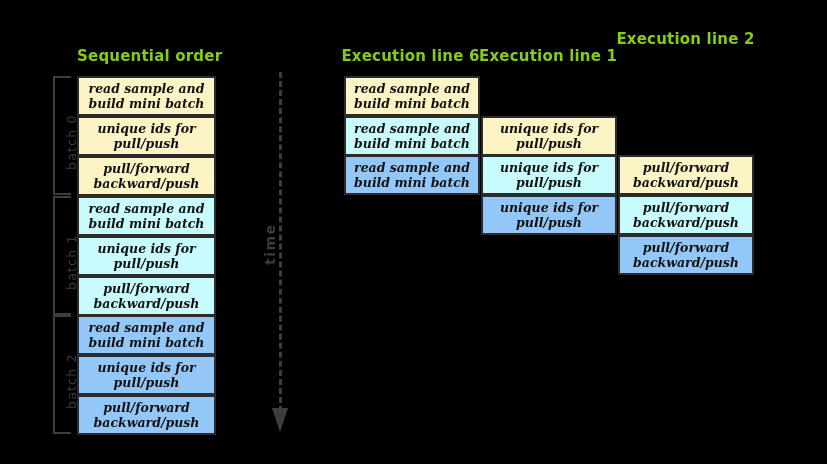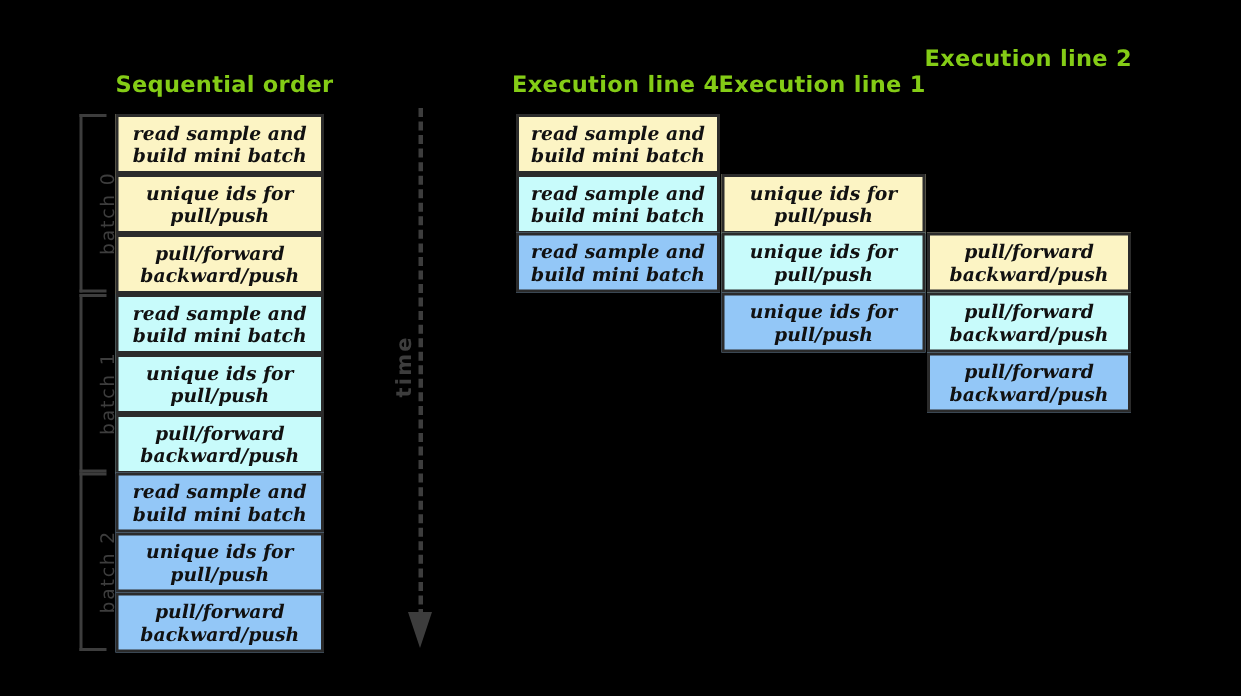--- a/index.html
+++ b/index.html
@@ -177,21 +177,21 @@
     <span>
         <span>pull/forward</span>
         <span>backward/push</span>
       </span>
   </div>
 
   <div id="time-line"></div>
   <div id="time-arrow"></div>
   <div id="time-label">time</div>
 
-  <div class="hdr" style="left:341px; top:47px; width:139px;">Execution line 4</div>
+  <div class="hdr" style="left:341px; top:47px; width:139px;">Execution line 6</div>
   <div class="hdr" style="left:479px; top:47px; width:116px;">Execution line 1</div>
   <div class="hdr" style="left:616px; top:30px; width:139px;">Execution line 2</div>
 
   <div class="cell c-yellow" style="left:344px; top:76px; width:136px; height:40px;">
     <span>
         <span>read sample and</span>
         <span>build mini batch</span>
       </span>
   </div>
   <div class="cell c-cyan" style="left:344px; top:116px; width:136px; height:40px;">

